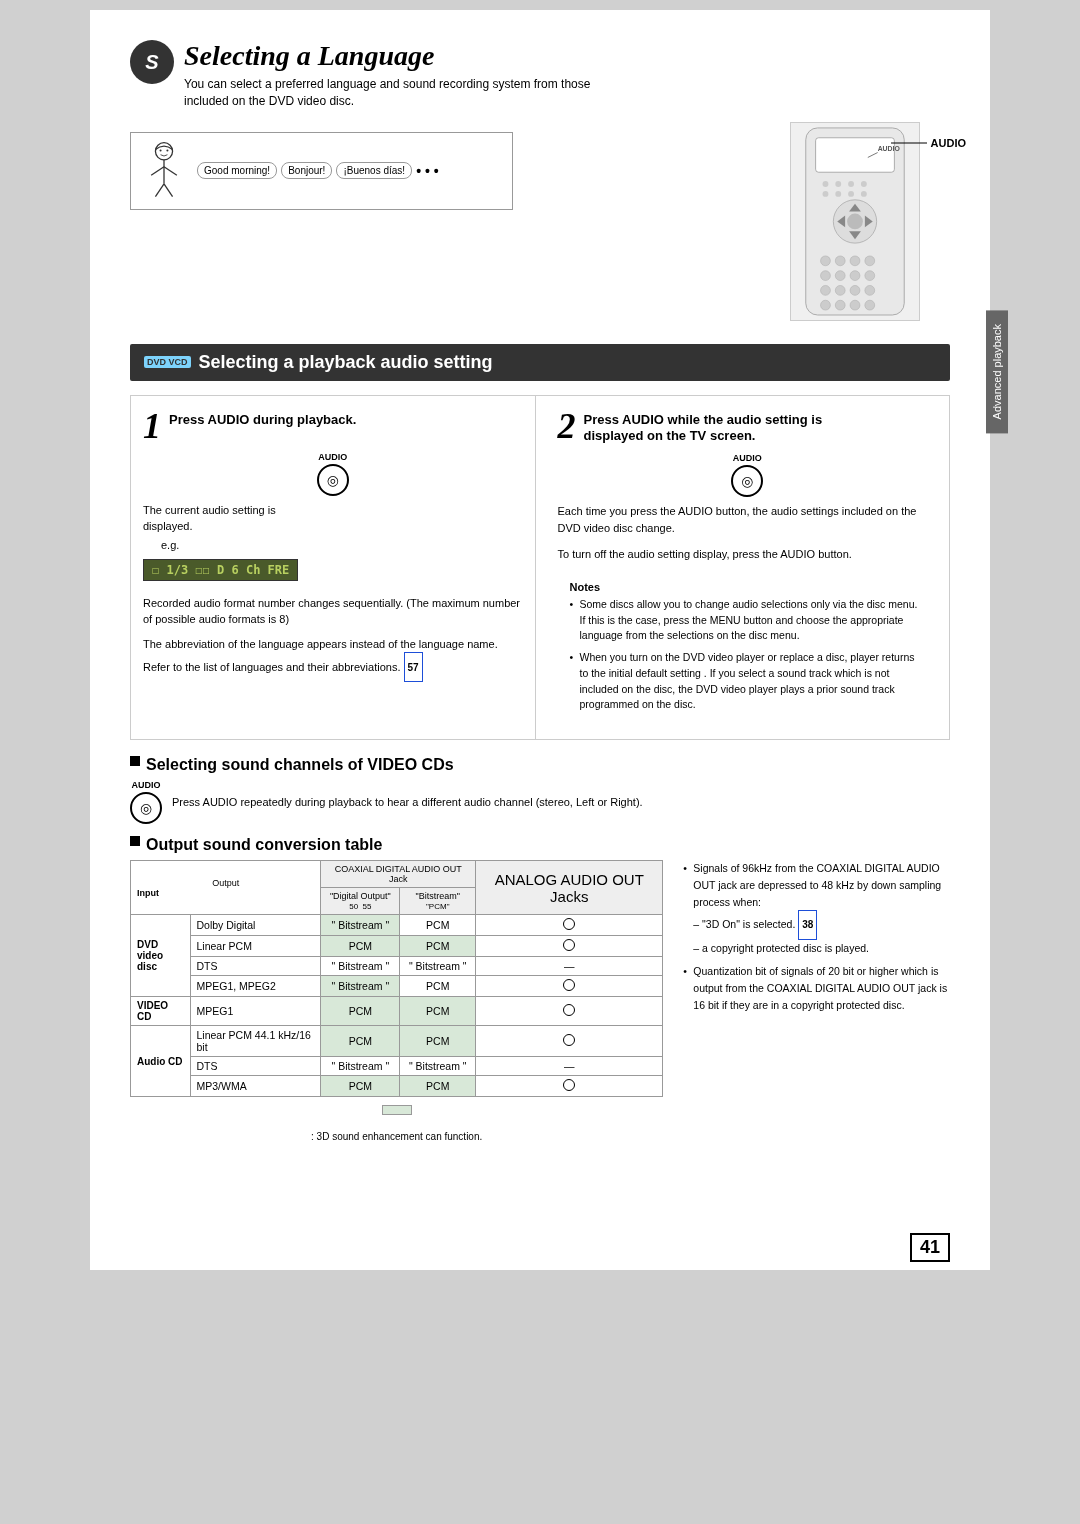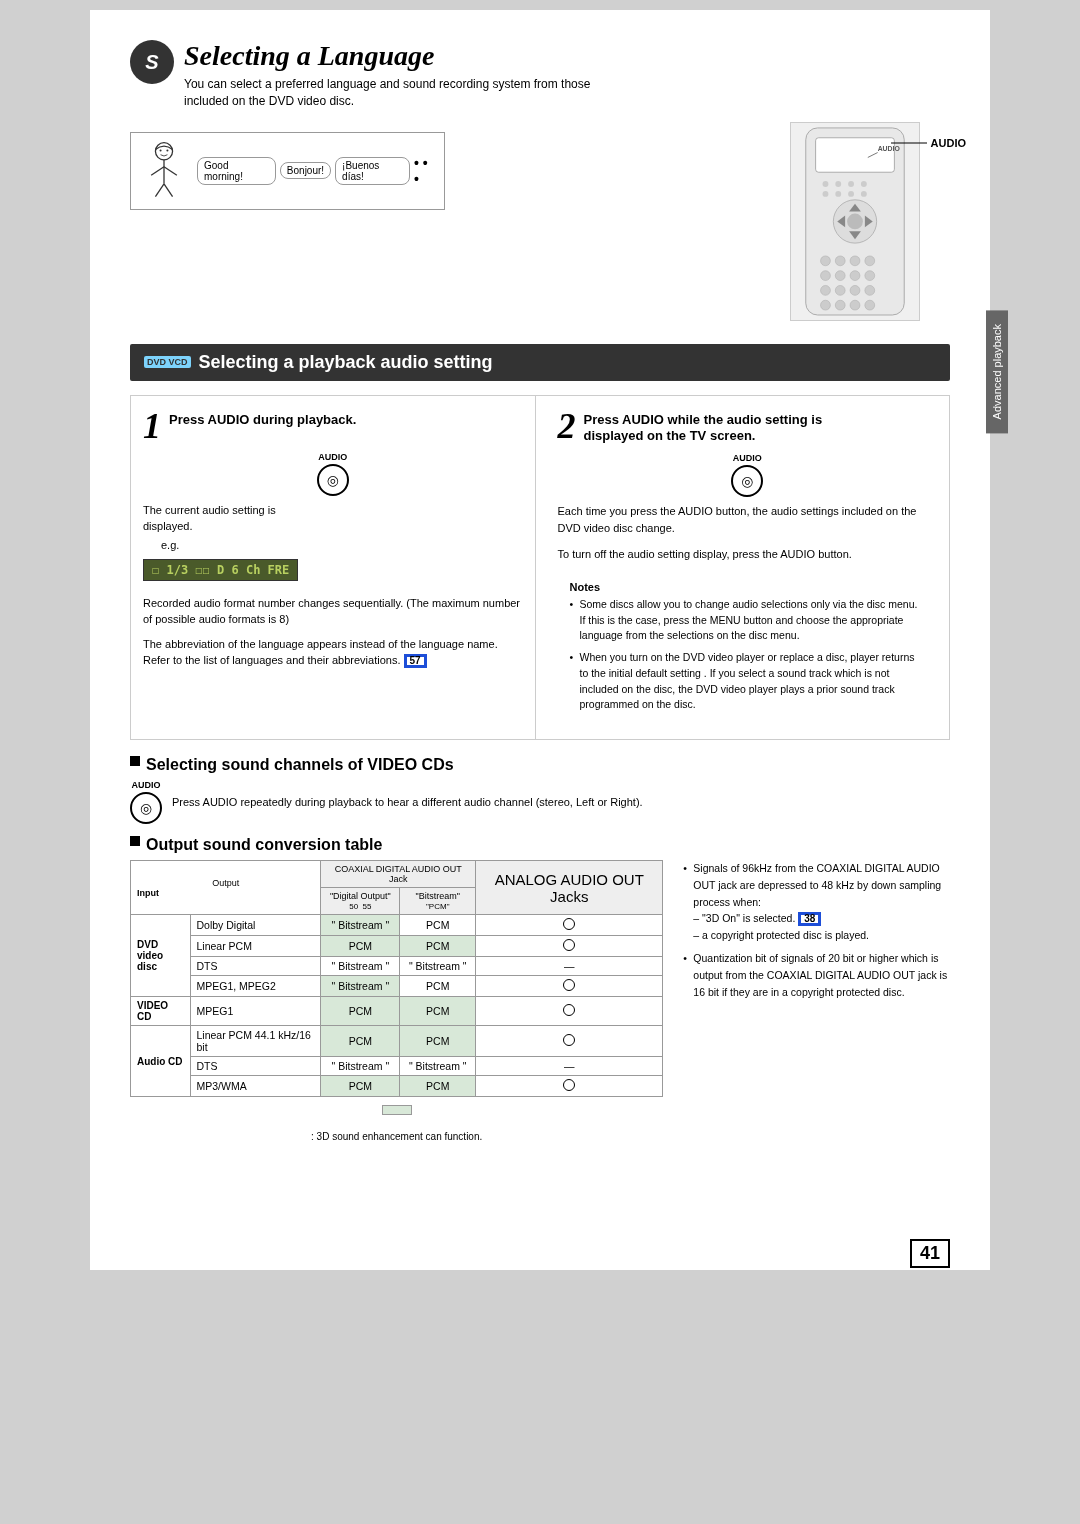--- a/index.html
+++ b/index.html
@@ -62,21 +62,21 @@
     }
     .illustration-area {
       flex: 1;
     }
     .speech-bubbles {
       display: flex;
       align-items: center;
       margin-top: 10px;
       border: 1px solid #999;
       padding: 8px;
-      width: 315px;
+      width: 383px;
       background: #fff;
     }
     .person-figure {
       width: 50px;
       height: 60px;
       margin-right: 8px;
       flex-shrink: 0;
     }
     .bubble {
       display: inline-block;
@@ -192,26 +192,26 @@
       margin: 6px 0;
     }
     .step-body {
       font-size: 11px;
       line-height: 1.5;
     }
     .page-ref {
       display: inline-flex;
       align-items: center;
       justify-content: center;
-      border: 3px solid #1d4ed8;
+      border: 1px solid #1d4ed8;
       padding: 0 3px;
       font-size: 10px;
       font-weight: bold;
       min-width: 18px;
-      height: 14px;
+      height: 30px;
     }
     
     .notes-section {
       padding: 8px 12px;
     }
     .notes-title {
       font-size: 11px;
       font-weight: bold;
       margin-bottom: 4px;
     }
@@ -295,21 +295,21 @@
       color: white;
       writing-mode: vertical-rl;
       text-orientation: mixed;
       transform: rotate(180deg);
       padding: 14px 5px;
       font-size: 11px;
       width: 22px;
     }
     .page-number {
       position: absolute;
-      bottom: 2px;
+      bottom: 8px;
       right: 40px;
       font-size: 18px;
       font-weight: bold;
       border: 2px solid #000;
       padding: 2px 8px;
     }
     .table-legend {
       font-size: 10px;
       margin-top: 3px;
       display: flex;

